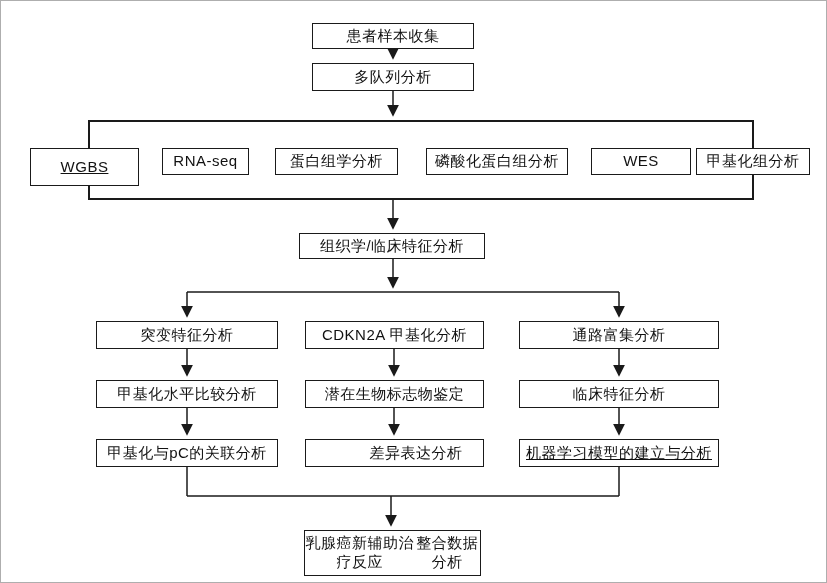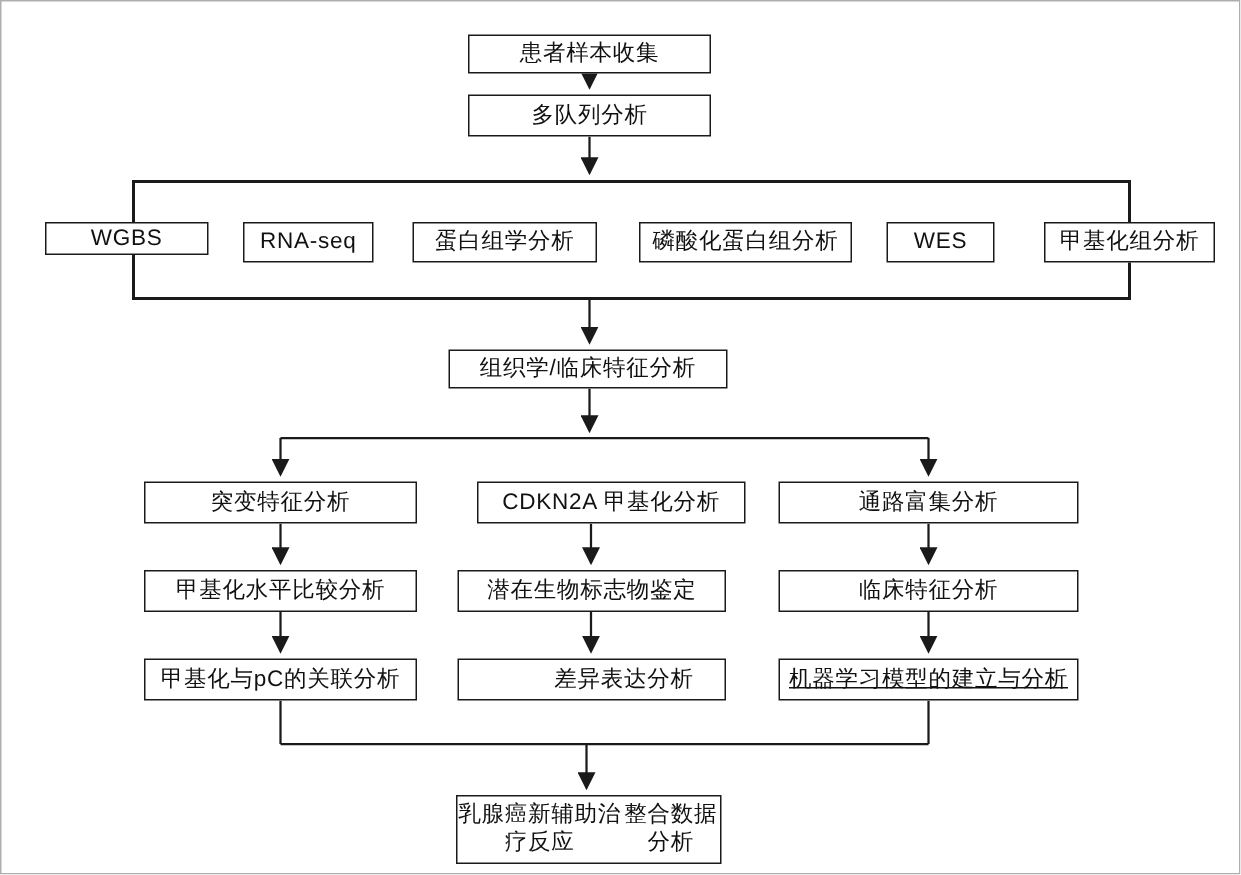--- a/index.html
+++ b/index.html
@@ -74,34 +74,34 @@
       <line x1="390" y1="495" x2="390" y2="524" marker-end="url(#ah)"></line>
     </g>
   </svg>
 
   <div class="box" style="left:311px;top:22px;width:162px;height:26px;">患者样本收集</div>
 
   <div class="box" style="left:311px;top:62px;width:162px;height:28px;">多队列分析</div>
 
   <div class="group-rect" style="left:87px;top:119px;width:666px;height:80px;"></div>
 
-  <div class="box" style="left:29px;top:147px;width:109px;height:22px;">WGBS</div>
+  <div class="box" style="left:29px;top:147px;width:109px;height:38px;text-decoration:underline;">WGBS</div>
   <div class="box" style="left:161px;top:147px;width:87px;height:27px;">RNA-seq</div>
   <div class="box" style="left:274px;top:147px;width:123px;height:27px;">蛋白组学分析</div>
   <div class="box" style="left:425px;top:147px;width:142px;height:27px;">磷酸化蛋白组分析</div>
-  <div class="box" style="left:590px;top:147px;width:72px;height:27px;">WES</div>
+  <div class="box" style="left:590px;top:147px;width:100px;height:27px;">WES</div>
   <div class="box" style="left:695px;top:147px;width:114px;height:27px;">甲基化组分析</div>
 
   <div class="box" style="left:298px;top:232px;width:186px;height:26px;">组织学/临床特征分析</div>
 
   <div class="box" style="left:95px;top:320px;width:182px;height:28px;">突变特征分析</div>
   <div class="box" style="left:95px;top:379px;width:182px;height:28px;">甲基化水平比较分析</div>
   <div class="box" style="left:95px;top:438px;width:182px;height:28px;">甲基化与pC的关联分析</div>
 
-  <div class="box" style="left:304px;top:320px;width:179px;height:28px;margin-left:13px;">CDKN2A 甲基化分析</div>
+  <div class="box" style="left:304px;top:320px;width:179px;height:28px;">CDKN2A 甲基化分析</div>
   <div class="box" style="left:304px;top:379px;width:179px;height:28px;">潜在生物标志物鉴定</div>
   <div class="box" style="left:304px;top:438px;width:179px;height:28px;padding-left:43px;">差异表达分析</div>
 
   <div class="box" style="left:518px;top:320px;width:200px;height:28px;">通路富集分析</div>
   <div class="box" style="left:518px;top:379px;width:200px;height:28px;">临床特征分析</div>
   <div class="box" style="left:518px;top:438px;width:200px;height:28px;text-decoration:underline;">机器学习模型的建立与分析</div>
 
   <div class="box two-line" style="left:303px;top:529px;width:177px;height:46px;">
     <div>乳腺癌新辅助治疗反应</div>
     <div>整合数据分析</div>

